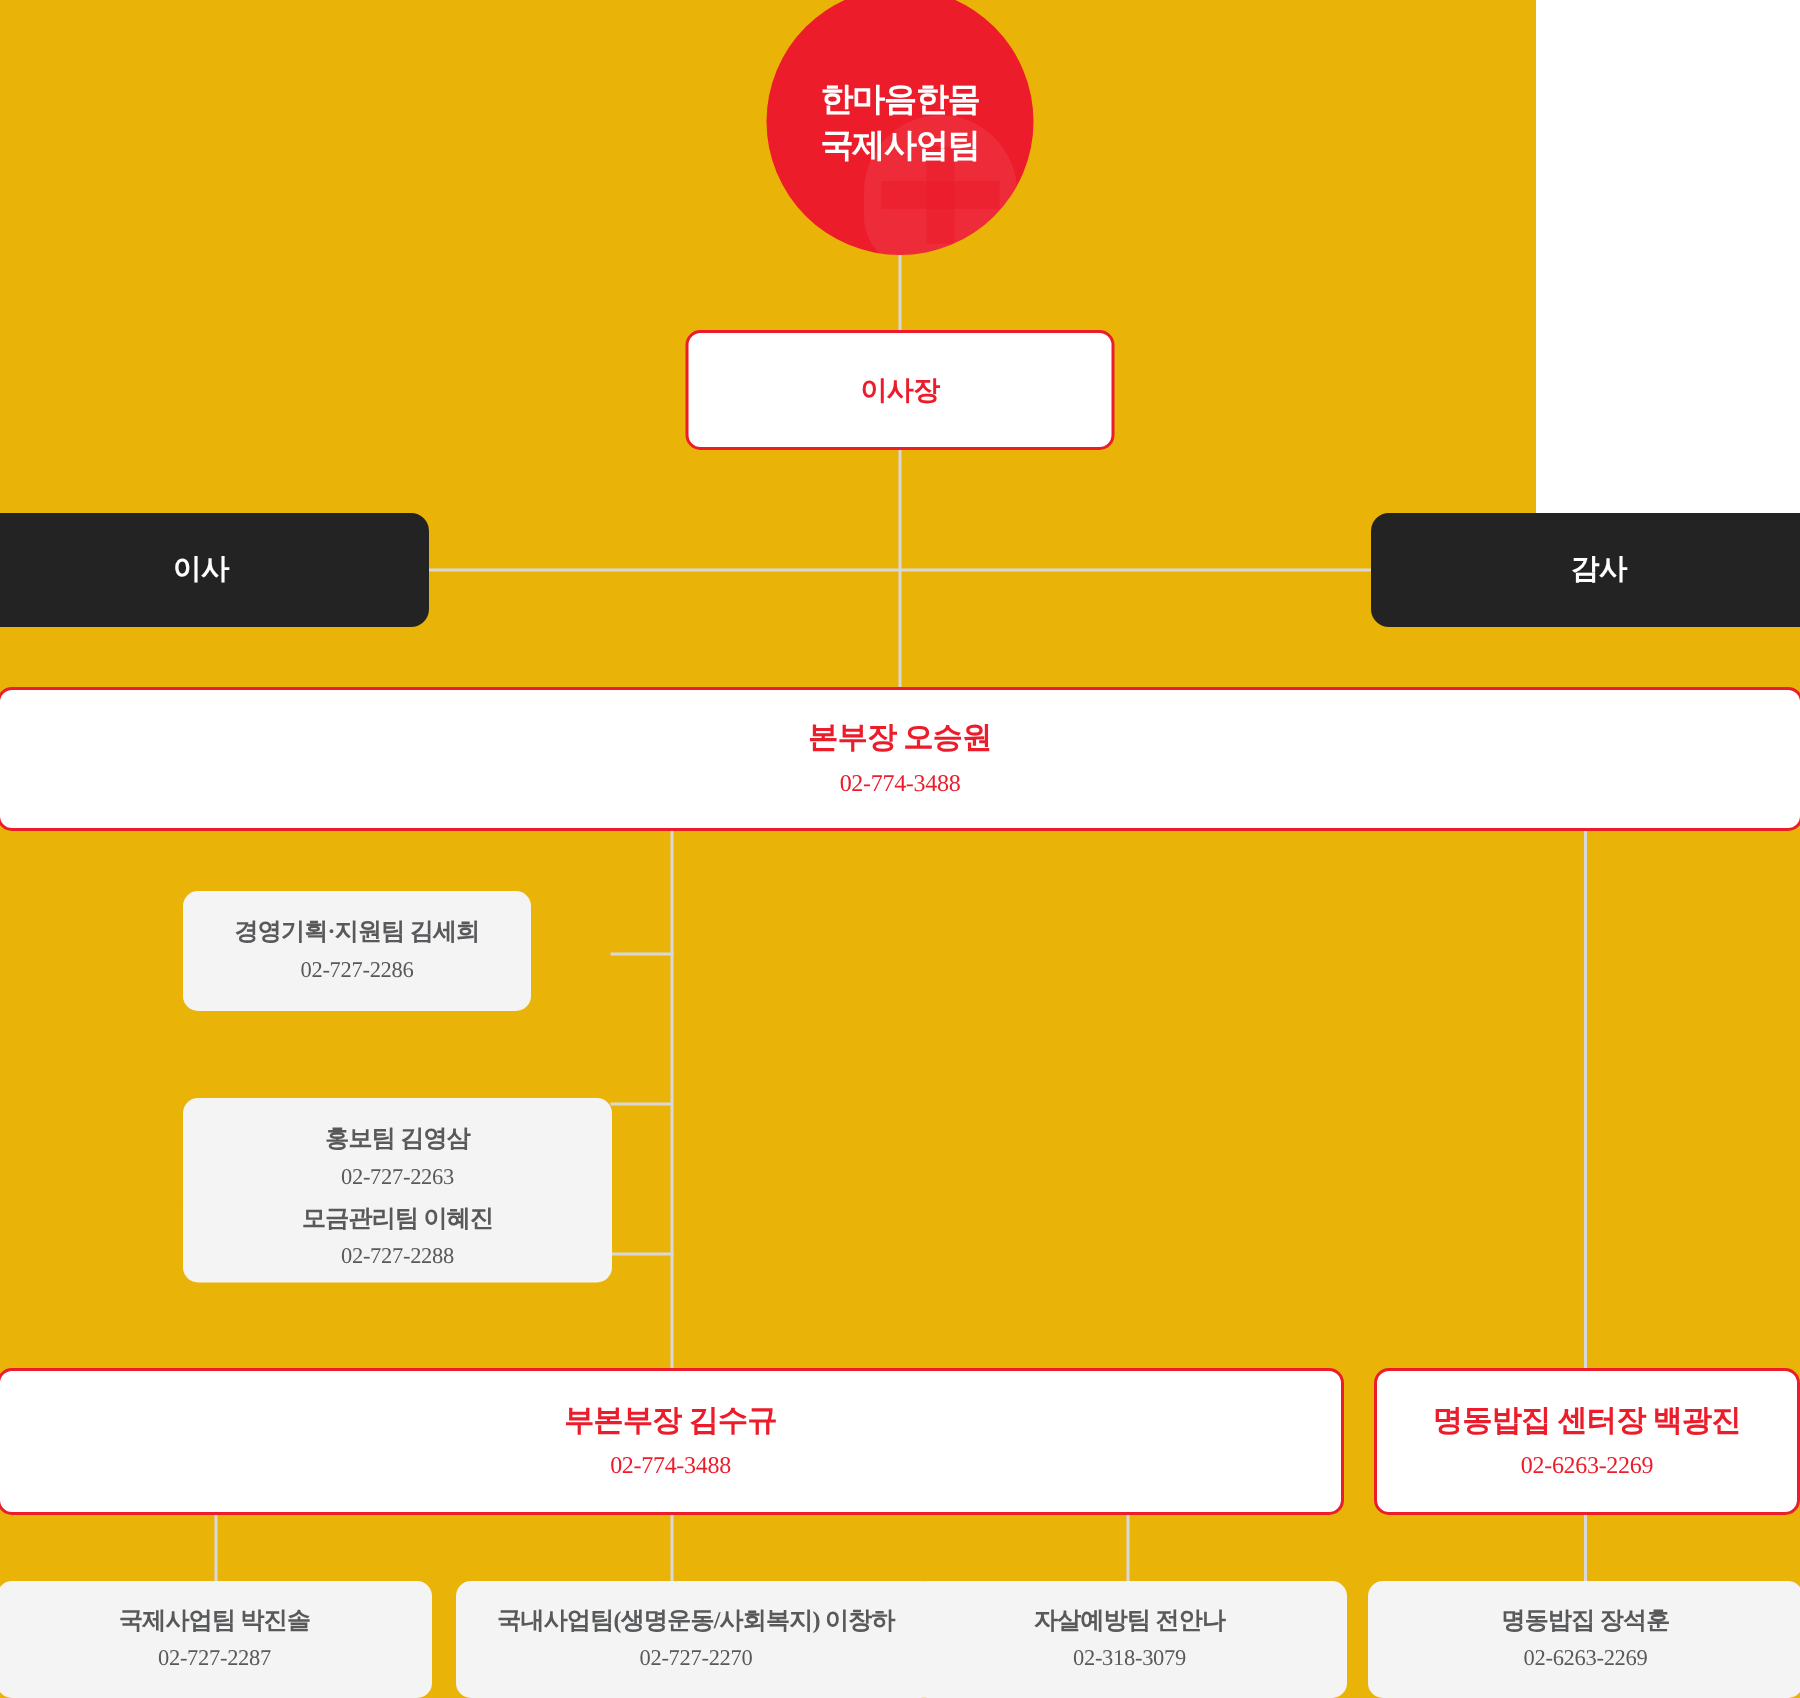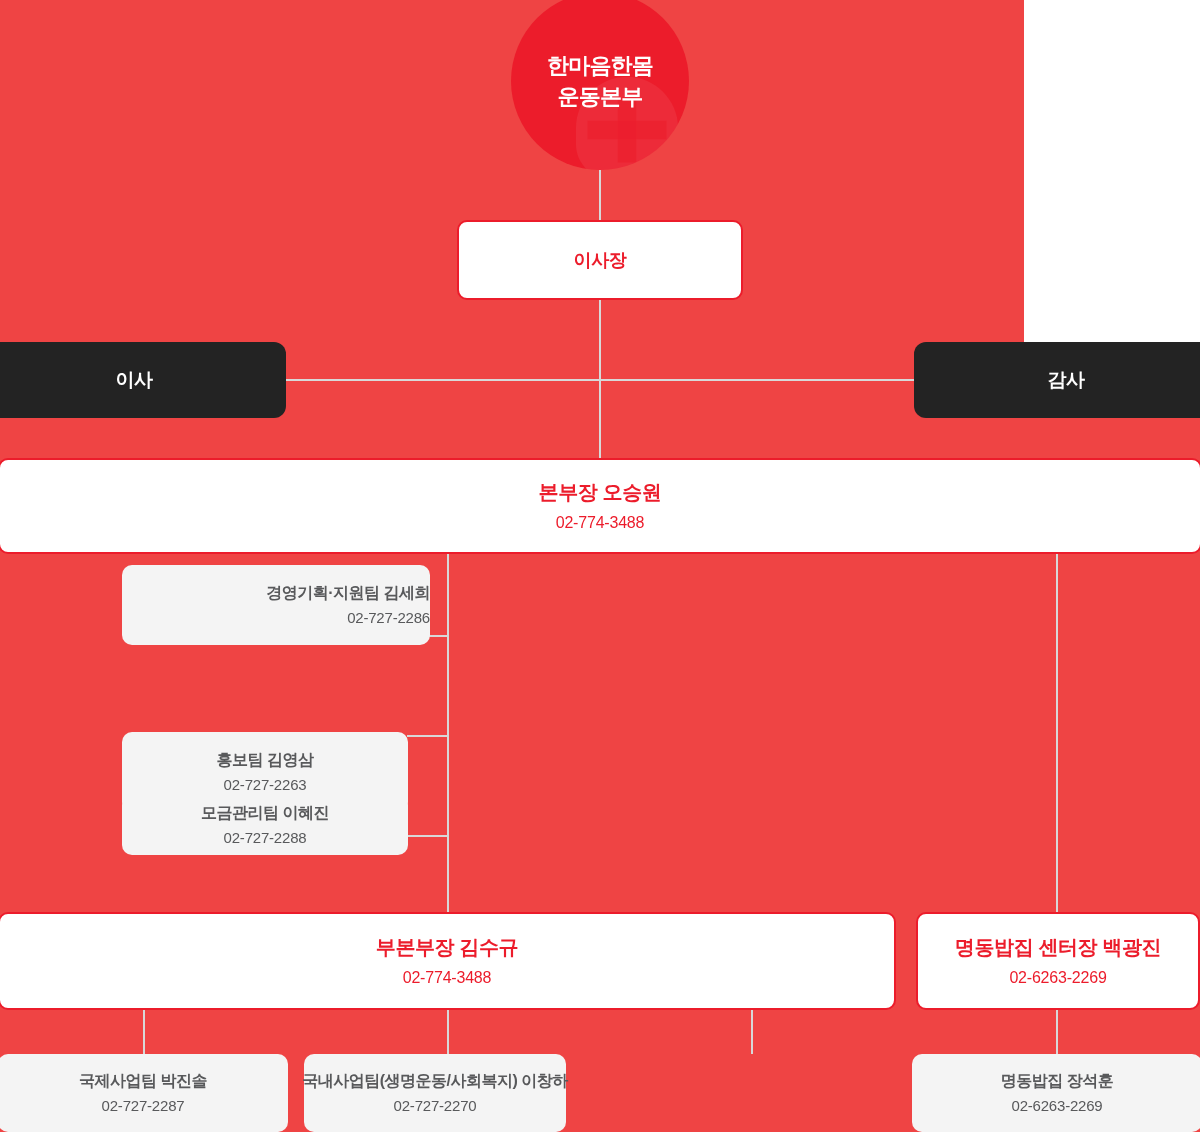--- a/index.html
+++ b/index.html
@@ -4,22 +4,22 @@
 <style>
   html, body {
     margin: 0;
     padding: 0;
     background: #000000;
   }
   #org-root {
     position: relative;
     width: 1200px;
     height: 1132px;
-    background: #ef4444;
-    font-family: Liberation Sans, sans-serif;
+    background: #eab308;
+    font-family: Liberation Serif, serif;
     overflow: hidden;
   }
 
   
   .white-panel {
     position: absolute;
     background: #ffffff;
   }
 
   
@@ -138,41 +138,41 @@
   <div class="line v" style="left:1056px; top:1010px; height:44px;"></div>
 
   <div class="root-circle" style="left:511px; top:-8px; width:178px; height:178px;">
     <svg class="watermark" viewBox="0 0 100 100" aria-hidden="true">
       <path d="M50 4 C26 4 6 24 6 48 L6 62 C6 82 24 96 50 96 C76 96 94 82 94 62 L94 48 C94 24 74 4 50 4 Z" fill="#ffffff" opacity="0.22"></path>
       <rect x="42" y="22" width="16" height="56" fill="#ec1c2b" opacity="0.55"></rect>
       <rect x="16" y="42" width="68" height="16" fill="#ec1c2b" opacity="0.55"></rect>
     </svg>
     <div class="root-label">
       <span>한마음한몸</span>
-      <span>운동본부</span>
+      <span>국제사업팀</span>
     </div>
   </div>
 
   <div class="node red single" style="left:457px; top:220px; width:286px; height:80px;">
     <span class="t">이사장</span>
   </div>
 
   <div class="node dark" style="left:-18px; top:342px; width:304px; height:76px;">
     <span class="t">이사</span>
   </div>
   <div class="node dark" style="left:914px; top:342px; width:304px; height:76px;">
     <span class="t">감사</span>
   </div>
 
   <div class="node red" style="left:-2px; top:458px; width:1204px; height:96px;">
     <span class="t">본부장 오승원</span>
     <span class="p">02-774-3488</span>
   </div>
 
-  <div class="node gray" style="left:122px; top:565px; width:308px; height:80px;align-items:flex-end;">
+  <div class="node gray" style="left:122px; top:594px; width:232px; height:80px;">
     <span class="t">경영기획·지원팀 김세희</span>
     <span class="p">02-727-2286</span>
   </div>
   <div class="node gray" style="left:122px; top:732px; width:286px; height:80px;">
     <span class="t">홍보팀 김영삼</span>
     <span class="p">02-727-2263</span>
   </div>
   <div class="node gray" style="left:122px; top:795px; width:286px; height:60px;">
     <span class="t">모금관리팀 이혜진</span>
     <span class="p">02-727-2288</span>
@@ -184,22 +184,26 @@
   </div>
   <div class="node red" style="left:916px; top:912px; width:284px; height:98px;">
     <span class="t">명동밥집 센터장 백광진</span>
     <span class="p">02-6263-2269</span>
   </div>
 
   <div class="node gray" style="left:-2px; top:1054px; width:290px; height:78px;">
     <span class="t">국제사업팀 박진솔</span>
     <span class="p">02-727-2287</span>
   </div>
-  <div class="node gray" style="left:304px; top:1054px; width:262px; height:78px;">
+  <div class="node gray" style="left:304px; top:1054px; width:320px; height:78px;">
     <span class="t">국내사업팀(생명운동/사회복지) 이창하</span>
     <span class="p">02-727-2270</span>
+  </div>
+  <div class="node gray" style="left:608px; top:1054px; width:290px; height:78px;">
+    <span class="t">자살예방팀 전안나</span>
+    <span class="p">02-318-3079</span>
   </div>
   <div class="node gray" style="left:912px; top:1054px; width:290px; height:78px;">
     <span class="t">명동밥집 장석훈</span>
     <span class="p">02-6263-2269</span>
   </div>
 
 </div>
 
 </body></html>

